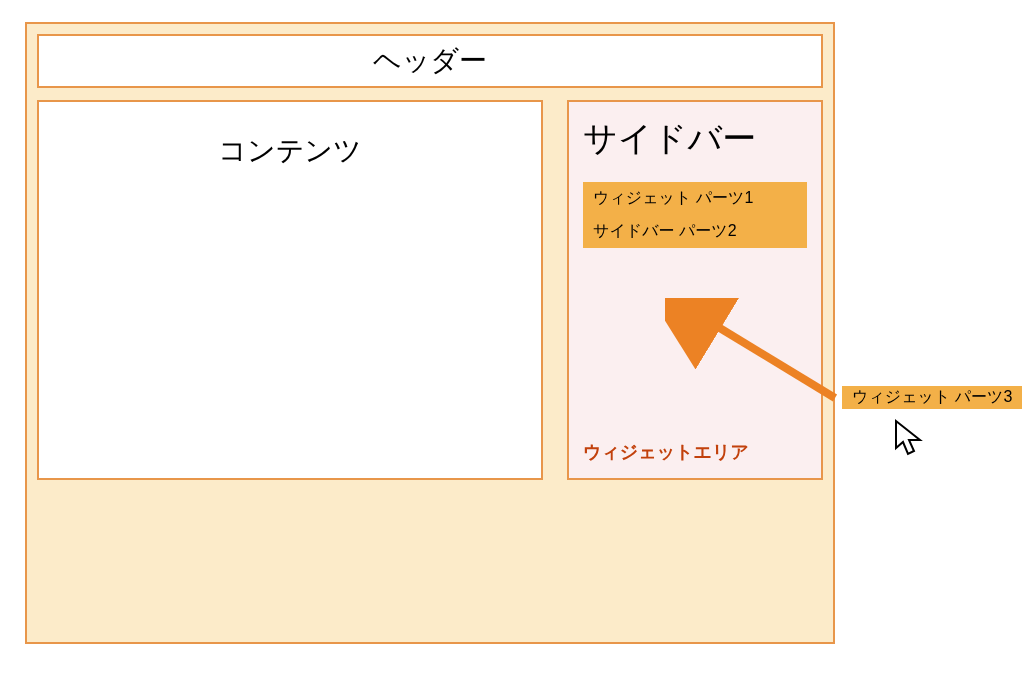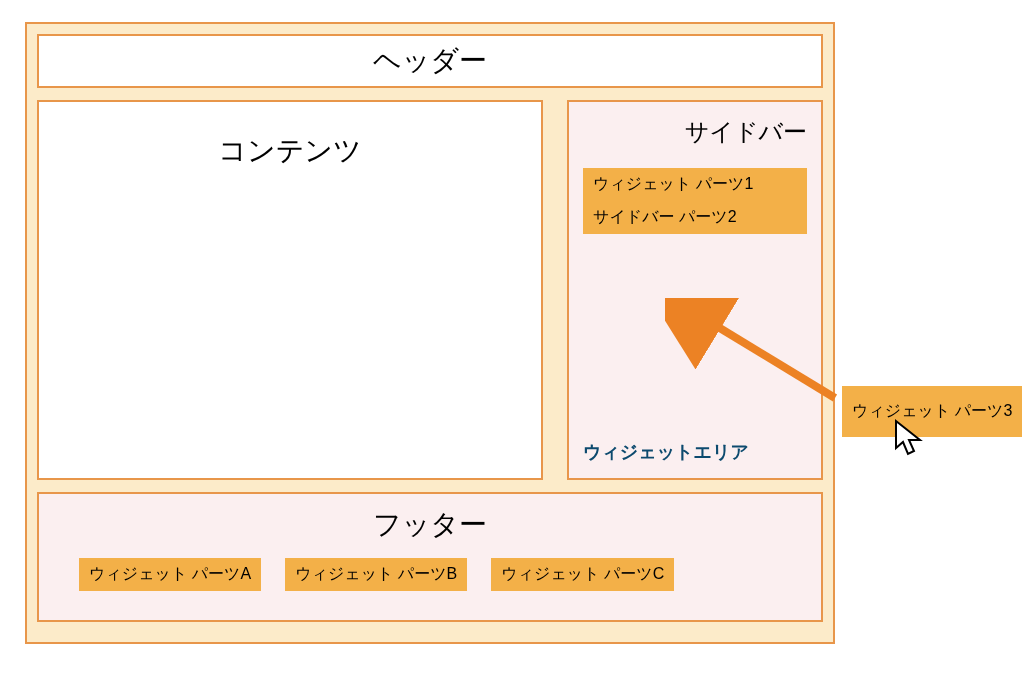--- a/index.html
+++ b/index.html
@@ -49,36 +49,36 @@
       font-size: 28px;
     }
     .sidebar {
       width: 256px;
       background: #fbeff0;
       border: 2px solid #e8964a;
       padding: 14px;
       position: relative;
     }
     .sidebar-title {
-      text-align: right;
-      font-size: 24px;
+      text-align: left;
+      font-size: 34px;
       margin-bottom: 20px;
     }
     .widget {
       background: #f3b048;
       padding: 6px 10px;
       font-size: 16px;
       display: inline-block;
       width: 100%;
     }
     .widget-area-label {
       position: absolute;
       bottom: 14px;
       left: 14px;
-      color: #0c4a6e;
+      color: #c2410c;
       font-weight: bold;
       font-size: 18px;
     }
     .footer {
       background: #fbeff0;
       border: 2px solid #e8964a;
       padding: 12px 40px 16px 40px;
       height: 130px;
     }
     .footer-title {
@@ -93,21 +93,21 @@
     .footer-widget {
       background: #f3b048;
       padding: 6px 10px;
       font-size: 16px;
     }
     .dragging-widget {
       position: absolute;
       left: 842px;
       top: 386px;
       background: #f3b048;
-      padding: 15px 10px;
+      padding: 1px 10px;
       font-size: 16px;
       text-align: right;
     }
     .arrow {
       position: absolute;
       left: 665px;
       top: 298px;
       pointer-events: none;
     }
     .cursor {
@@ -131,28 +131,20 @@
     </div>
 
     <div class="sidebar">
       <div class="sidebar-title">サイドバー</div>
       <div class="widget">ウィジェット パーツ1</div>
       <div class="widget">サイドバー パーツ2</div>
       <div class="widget-area-label">ウィジェットエリア</div>
     </div>
   </div>
 
-  <div class="footer">
-    <div class="footer-title">フッター</div>
-    <div class="footer-widgets">
-      <div class="footer-widget">ウィジェット パーツA</div>
-      <div class="footer-widget">ウィジェット パーツB</div>
-      <div class="footer-widget">ウィジェット パーツC</div>
-    </div>
-  </div>
 </div>
 
 <div class="dragging-widget">ウィジェット パーツ3</div>
 
 <svg class="arrow" width="180" height="110" viewBox="0 0 180 110">
   <defs>
     <marker id="arrowhead" markerWidth="12" markerHeight="12" refX="3" refY="6" orient="auto">
       <polygon points="0 0, 12 6, 0 12" fill="#ec8224"></polygon>
     </marker>
   </defs>

